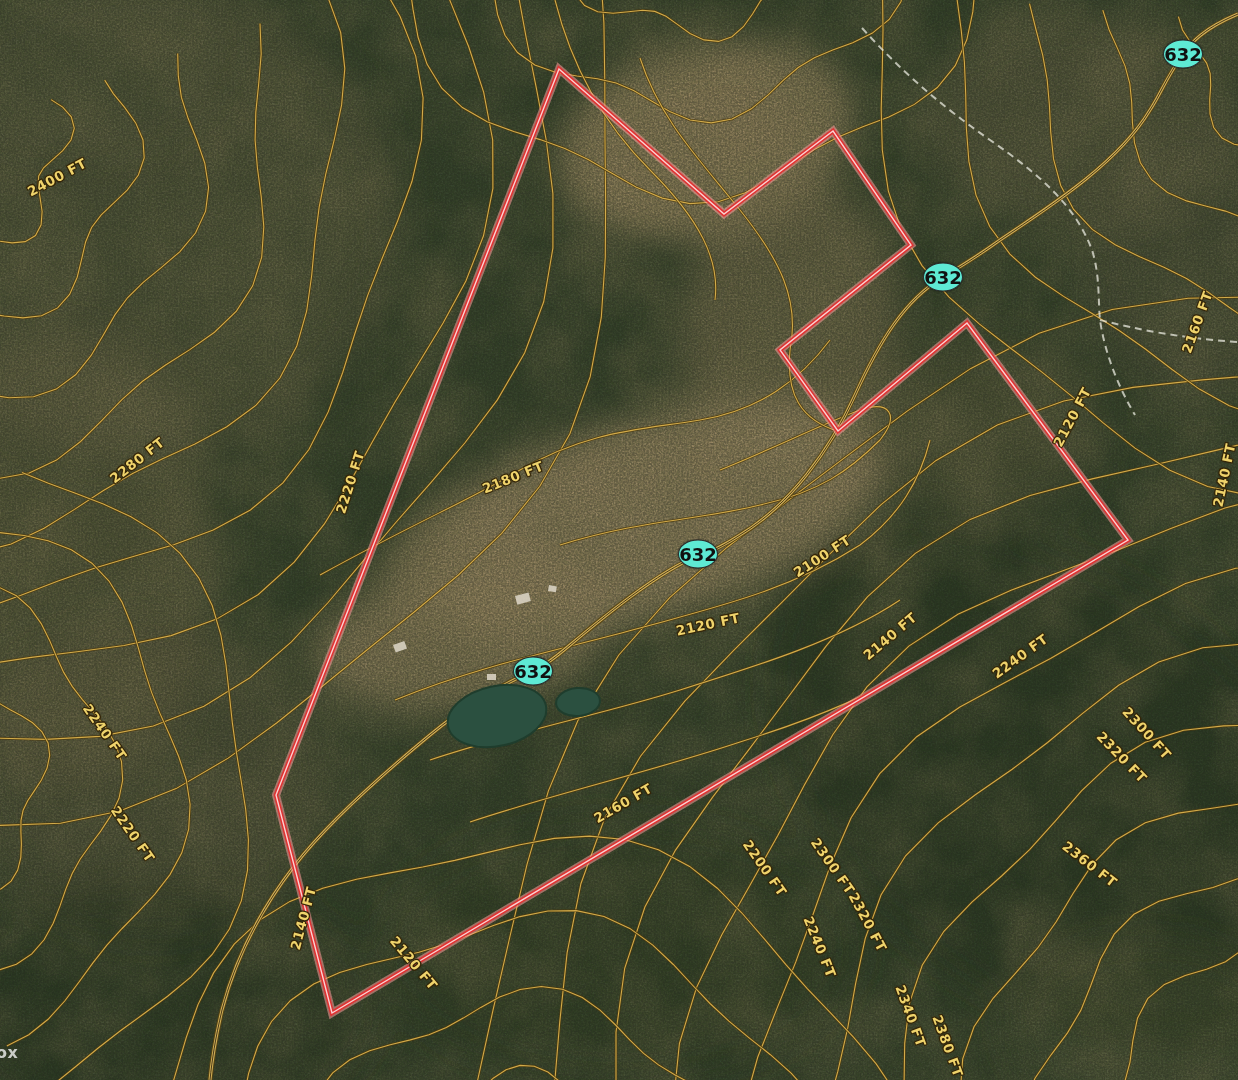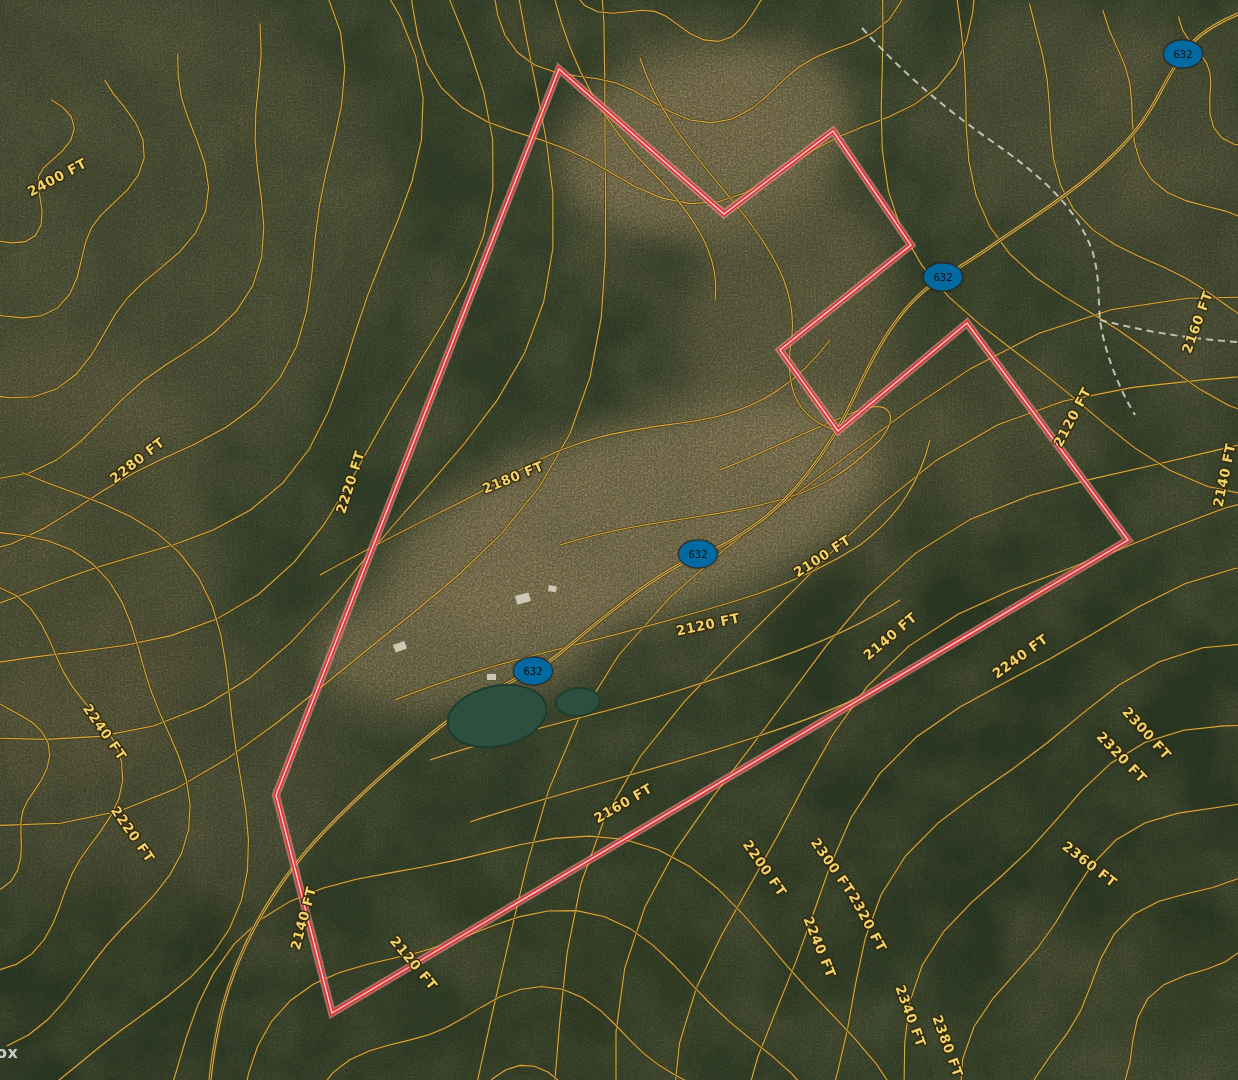--- a/index.html
+++ b/index.html
@@ -4,23 +4,23 @@
 <style>
   html,body{margin:0;padding:0;background:#222;}
   #map{position:relative;width:1238px;height:1080px;overflow:hidden;
        font-family:"DejaVu Sans","Liberation Sans",sans-serif;background:#3e4c33;}
   #terrain-svg{position:absolute;left:0;top:0;}
   .elev-label{position:absolute;transform:translate(-50%,-50%);white-space:nowrap;
     font-size:13.5px;font-weight:bold;letter-spacing:.6px;color:#efd36b;
     text-shadow:-1px -1px 0 #352608,1px -1px 0 #352608,-1px 1px 0 #352608,1px 1px 0 #352608,0 0 3px rgba(35,24,5,.95);
     pointer-events:none;}
   .route-badge{position:absolute;transform:translate(-50%,-50%);width:38px;height:27px;
-    background:#0369a1;border:1.5px solid #2b2b2b;border-radius:50%;
+    background:#5eead4;border:1.5px solid #2b2b2b;border-radius:50%;
     display:flex;align-items:center;justify-content:center;
-    font-size:10px;font-weight:normal;color:#111;box-shadow:0 0 2px rgba(0,0,0,.5);}
+    font-size:18px;font-weight:bold;color:#111;box-shadow:0 0 2px rgba(0,0,0,.5);}
   .watermark{position:absolute;left:-4px;bottom:18px;color:rgba(255,255,255,.75);
     font-size:16px;font-weight:bold;letter-spacing:.5px;}
 </style>
 </head>
 <body>
 
 <div id="map">
   <svg id="terrain-svg" width="1238" height="1080" viewBox="0 0 1238 1080">
     <defs>
       <filter id="soft" x="-60%" y="-60%" width="220%" height="220%">

